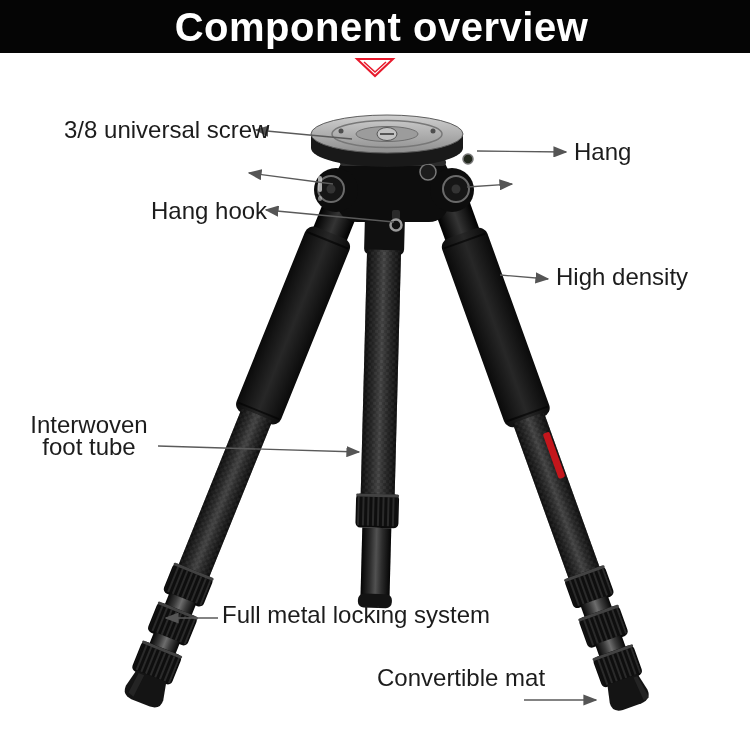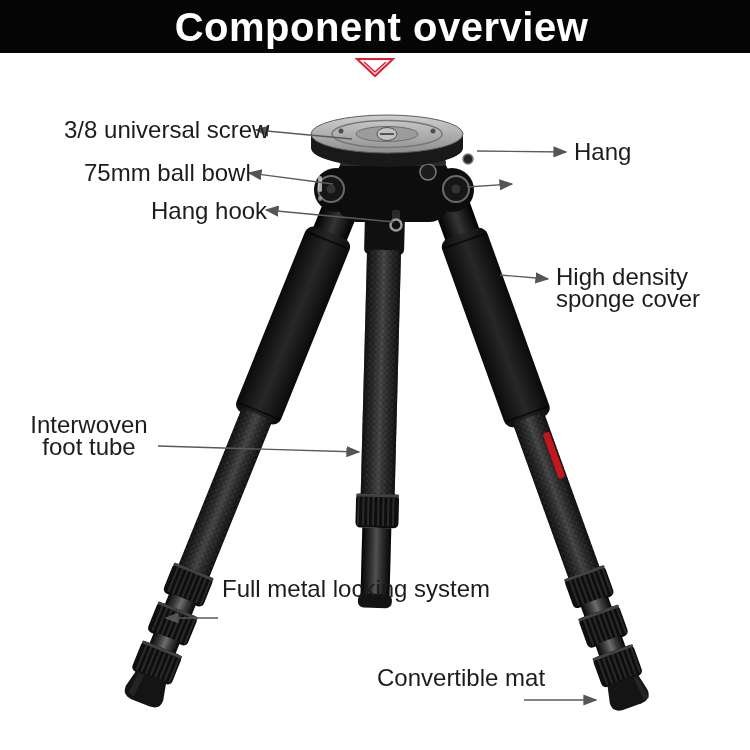--- a/index.html
+++ b/index.html
@@ -10,21 +10,21 @@
              font-size:40px;font-weight:700;letter-spacing:0.5px;padding-left:13px;}
   .scene{position:absolute;left:0;top:0;z-index:1;}
   .callout{position:absolute;z-index:4;font-size:24px;line-height:22px;color:#1c1c1c;white-space:nowrap;}
   .c-screw{left:64px;top:119px;}
   .c-bowl{left:84px;top:162px;}
   .c-hook{left:151px;top:200px;}
   .c-level{left:574px;top:141px;}
   .c-angle{left:520px;top:173px;}
   .c-sponge{left:556px;top:266px;}
   .c-foottube{left:20px;top:414px;width:138px;text-align:center;}
-  .c-lock{left:222px;top:578px;}
+  .c-lock{left:222px;top:604px;}
   .c-mat{left:377px;top:667px;}
 </style>
 </head>
 <body>
 
 <div class="stage">
 
   <header class="banner">
     <h1>Component overview</h1>
   </header>
@@ -178,32 +178,28 @@
       <line x1="500" y1="275" x2="548" y2="279" marker-end="url(#ah)"></line>
       <line x1="158" y1="446" x2="359" y2="452" marker-end="url(#ah)"></line>
       <line x1="218" y1="618" x2="166" y2="618" marker-end="url(#ah)"></line>
       <line x1="524" y1="700" x2="596" y2="700" marker-end="url(#ah)"></line>
     </g>
   </svg>
 
   <div class="callout c-screw">
     <span>3/8 universal screw</span>
   </div>
-  <div class="callout c-bowl">
-    <span>75mm ball bowl</span>
-  </div>
   <div class="callout c-hook">
     <span>Hang hook</span>
   </div>
   <div class="callout c-level">
     <span>Hang</span>
   </div>
   <div class="callout c-sponge">
     <div>High density</div>
-    <div>sponge cover</div>
   </div>
   <div class="callout c-foottube">
     <div>Interwoven</div>
     <div>foot tube</div>
   </div>
   <div class="callout c-lock">
     <span>Full metal locking system</span>
   </div>
   <div class="callout c-mat">
     <span>Convertible mat</span>

